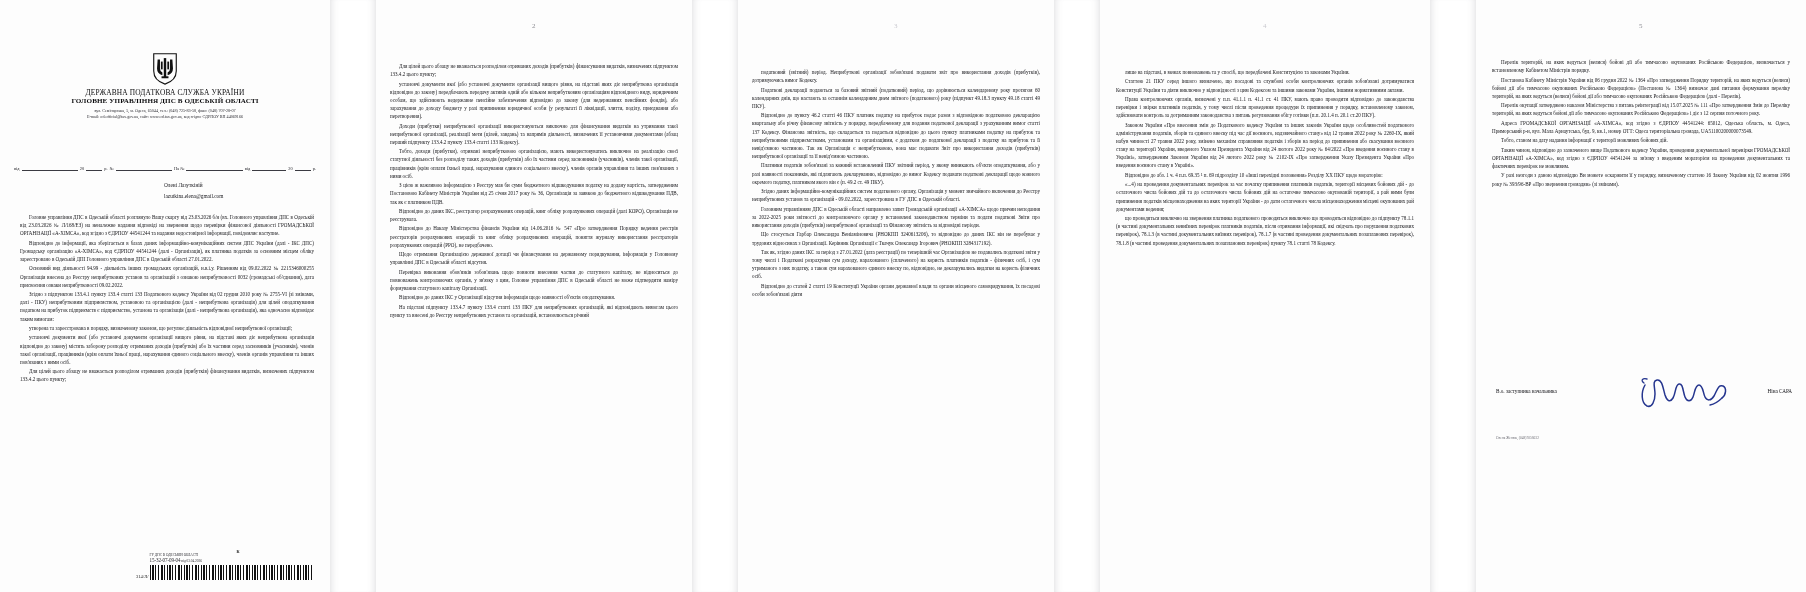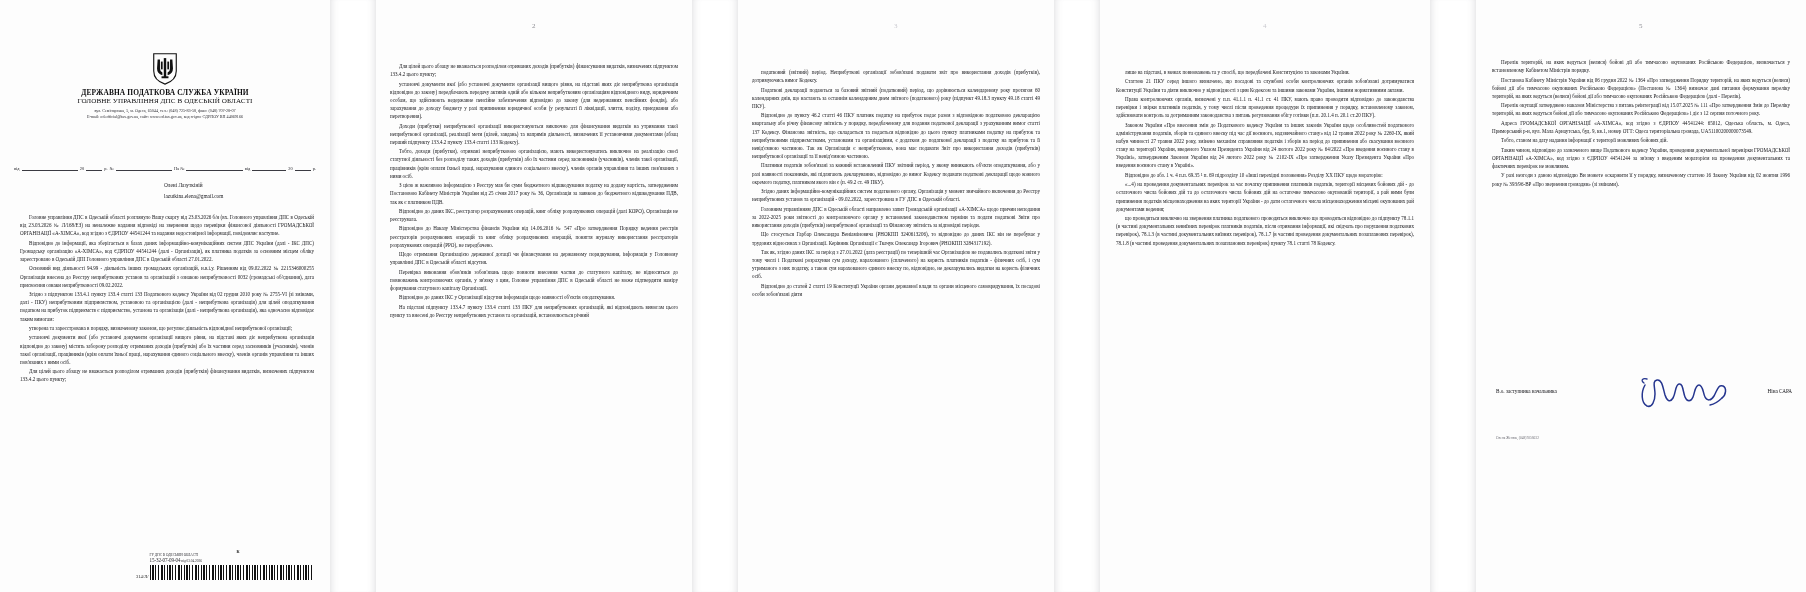--- a/index.html
+++ b/index.html
@@ -16,22 +16,22 @@
   .pg-num{position:absolute;top:22px;left:0;right:0;text-align:center;font-size:7px;color:#8d8d93;letter-spacing:.5px;}
   .pg-num.faint{color:#c9c9cf;}
   .body{position:absolute;left:0;right:0;}
   .para{font-size:5.05px;line-height:1.62;text-align:justify;color:#16161a;
         text-indent:9px;margin:0 0 1.2px 0;letter-spacing:.01px;
         -webkit-font-smoothing:antialiased;}
 
   
   .hdr{position:absolute;top:52px;left:14px;right:14px;text-align:center;}
   .trident{width:26px;height:33px;margin:0 auto 3px auto;display:block;}
-  .org1{font-size:7.4px;font-weight:bold;letter-spacing:.15px;line-height:1.28;color:#0c0c0e;}
-  .org2{font-size:7.1px;font-weight:normal;letter-spacing:.1px;line-height:1.28;color:#0c0c0e;}
+  .org1{font-size:7.4px;font-weight:normal;letter-spacing:.15px;line-height:1.28;color:#0c0c0e;}
+  .org2{font-size:7.1px;font-weight:bold;letter-spacing:.1px;line-height:1.28;color:#0c0c0e;}
   .addr{font-size:4.1px;line-height:1.45;color:#2a2a30;margin-top:1px;letter-spacing:.01px;}
   .refline{position:absolute;left:14px;right:14px;top:163px;font-size:4.4px;color:#26262c;
            display:flex;align-items:flex-end;gap:2px;white-space:nowrap;}
   .refline .u{flex:1 1 auto;border-bottom:.6px solid #3b3b42;height:7px;}
   .refline .u.s{flex:0 0 16px;}
   .refline .u.m{flex:0 0 34px;}
   .addressee{position:absolute;right:16px;top:180px;width:150px;text-align:left;font-size:5.3px;line-height:2.0;color:#17171c;}
   .stamp{position:absolute;left:136px;bottom:12px;width:176px;}
   .stamp .sk{font-size:4.2px;font-weight:bold;text-align:center;margin-left:28px;}
   .stamp .srow{display:flex;align-items:flex-end;gap:1px;}

